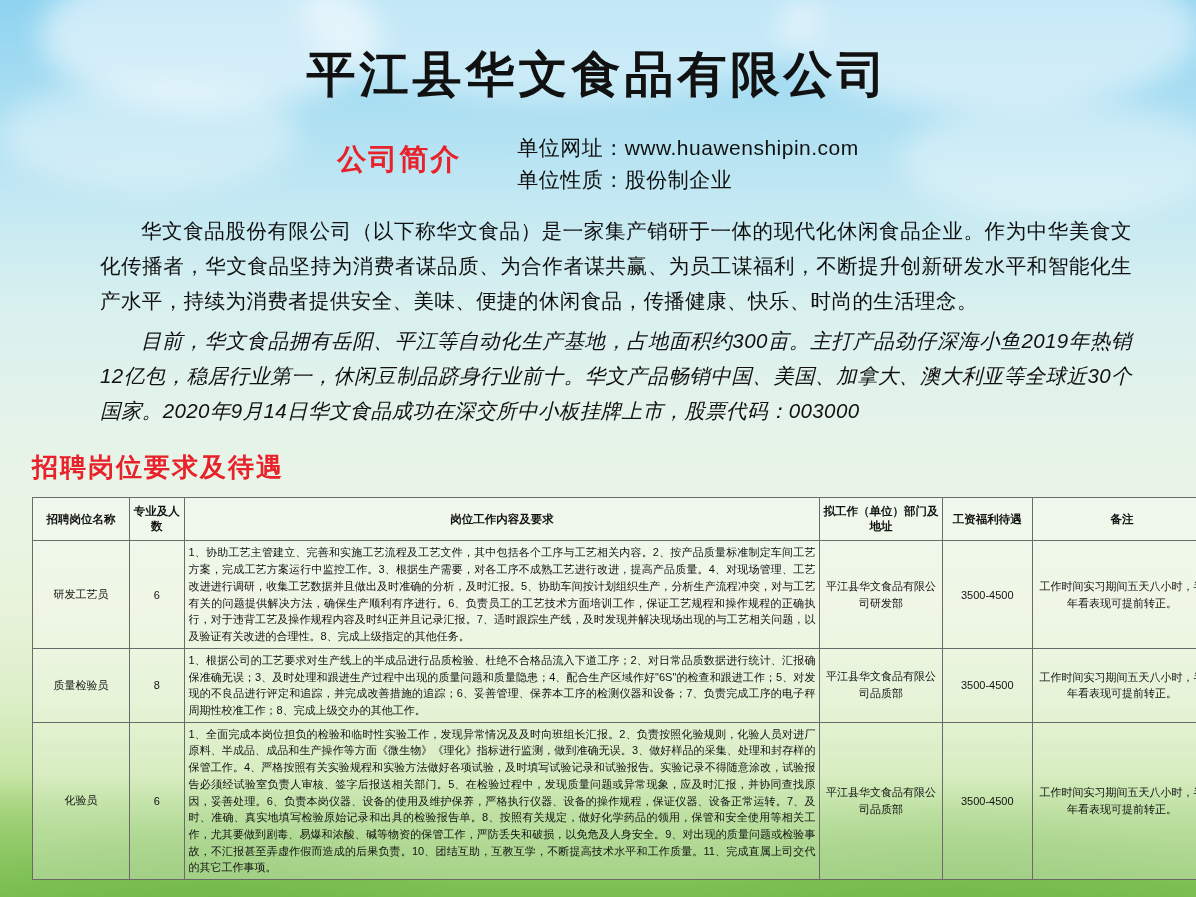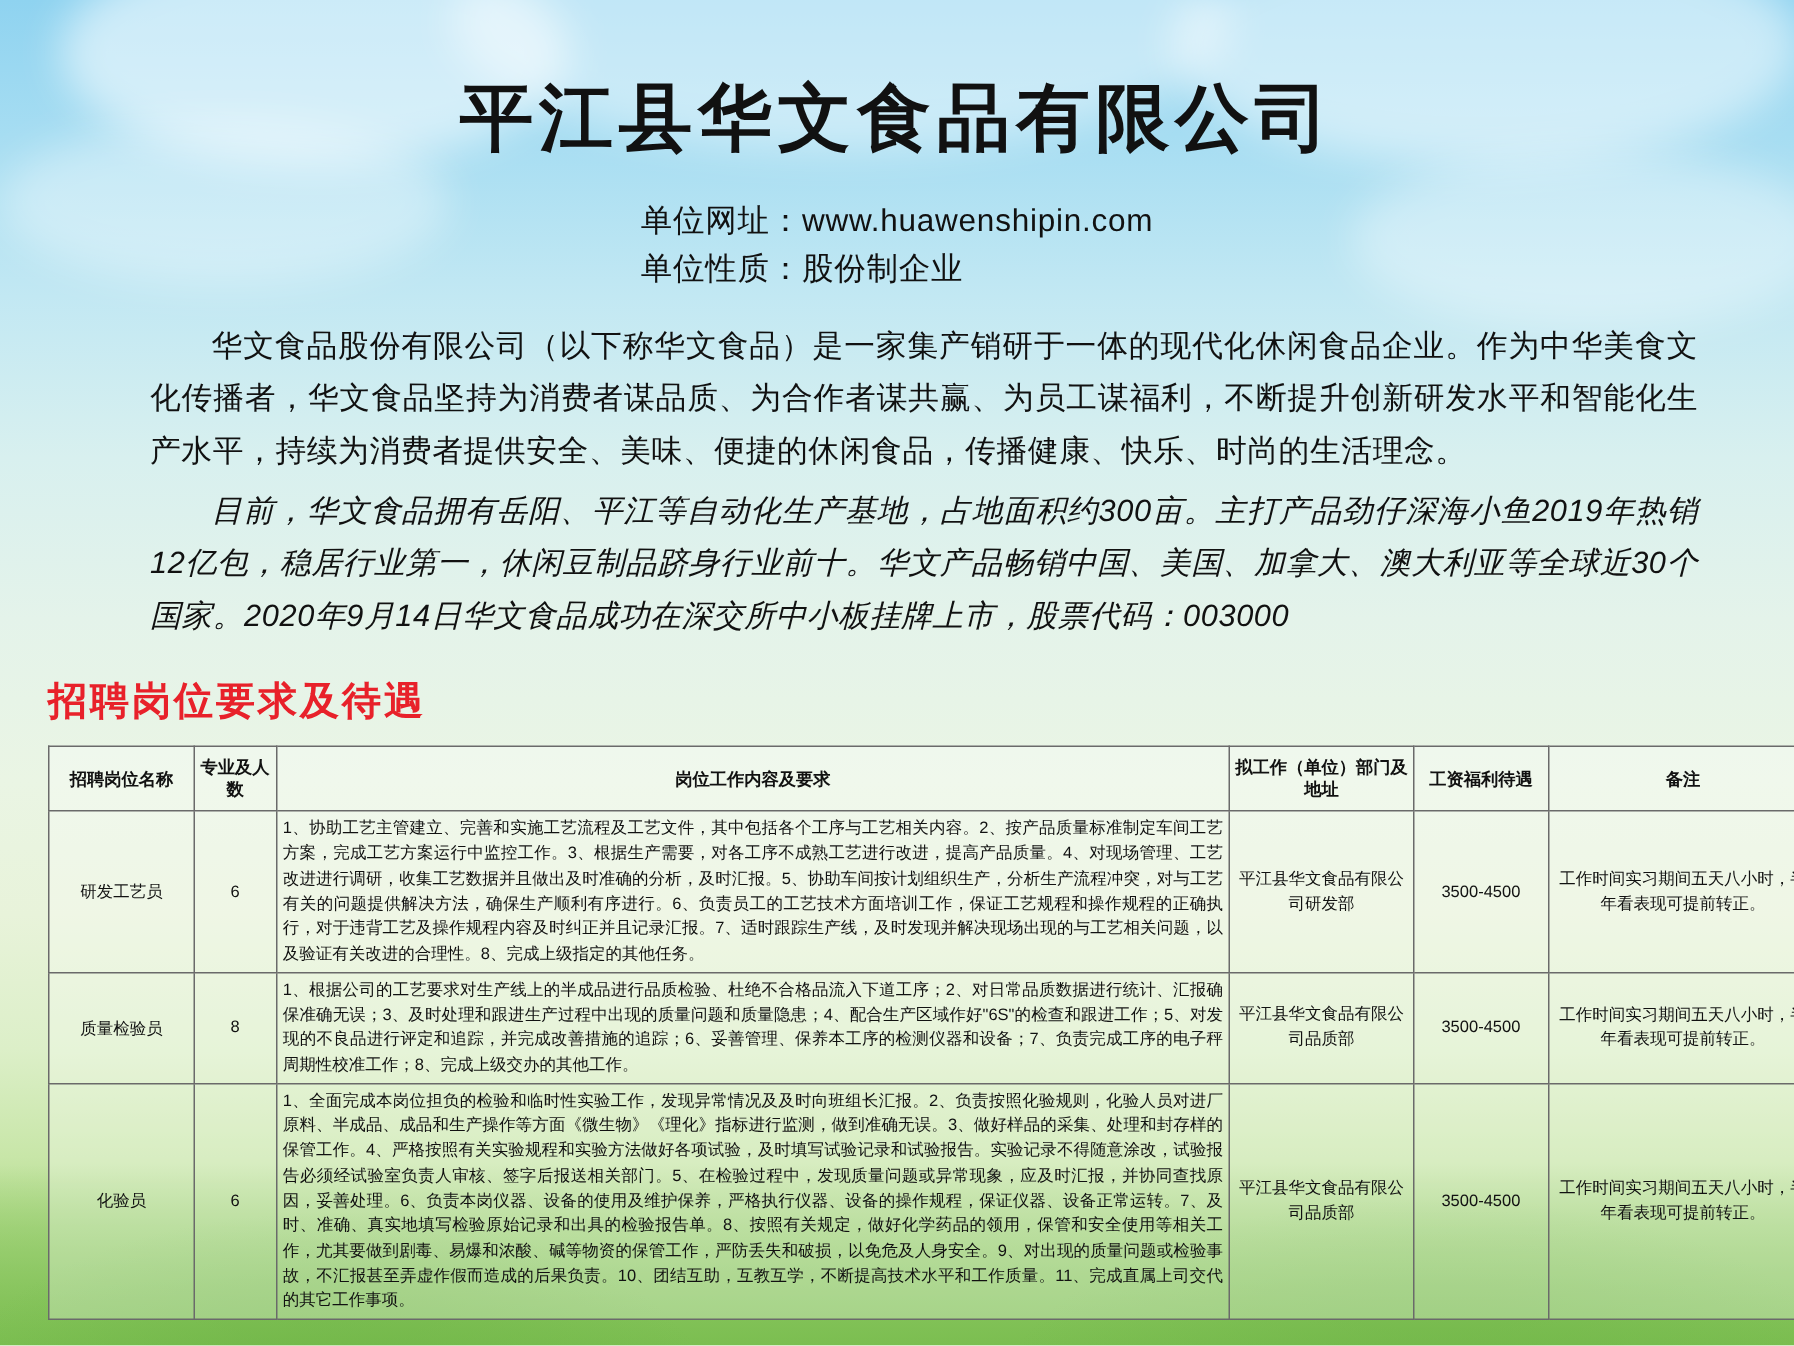--- a/index.html
+++ b/index.html
@@ -68,21 +68,21 @@
   }
 
   .content {
     position: relative;
     z-index: 3;
     padding: 0 32px;
   }
 
   .company-title {
     text-align: center;
-    font-family: Liberation Serif, serif;
+    font-family: Liberation Mono, monospace;
     font-weight: bold;
     font-size: 49px;
     letter-spacing: 4px;
     color: #111;
     margin: 52px 0 12px 0;
     line-height: 1.1;
   }
 
   .head-row {
     display: flex;
@@ -176,20 +176,21 @@
   <div class="cloud c5"></div>
   <div class="grass"></div>
   <div class="grass2"></div>
   <div class="grass3"></div>
 
   <div class="content">
 
     <h1 class="company-title">平江县华文食品有限公司</h1>
 
     <div class="head-row">
+      <div class="intro-label">公司简介</div>
       <div class="unit-info">
         <div>单位网址：www.huawenshipin.com</div>
         <div>单位性质：股份制企业</div>
       </div>
     </div>
 
     <p class="para">华文食品股份有限公司（以下称华文食品）是一家集产销研于一体的现代化休闲食品企业。作为中华美食文化传播者，华文食品坚持为消费者谋品质、为合作者谋共赢、为员工谋福利，不断提升创新研发水平和智能化生产水平，持续为消费者提供安全、美味、便捷的休闲食品，传播健康、快乐、时尚的生活理念。</p>
     <p class="para second">目前，华文食品拥有岳阳、平江等自动化生产基地，占地面积约300亩。主打产品劲仔深海小鱼2019年热销12亿包，稳居行业第一，休闲豆制品跻身行业前十。华文产品畅销中国、美国、加拿大、澳大利亚等全球近30个国家。2020年9月14日华文食品成功在深交所中小板挂牌上市，股票代码：003000</p>
 
     <h2 class="section-title">招聘岗位要求及待遇</h2>

